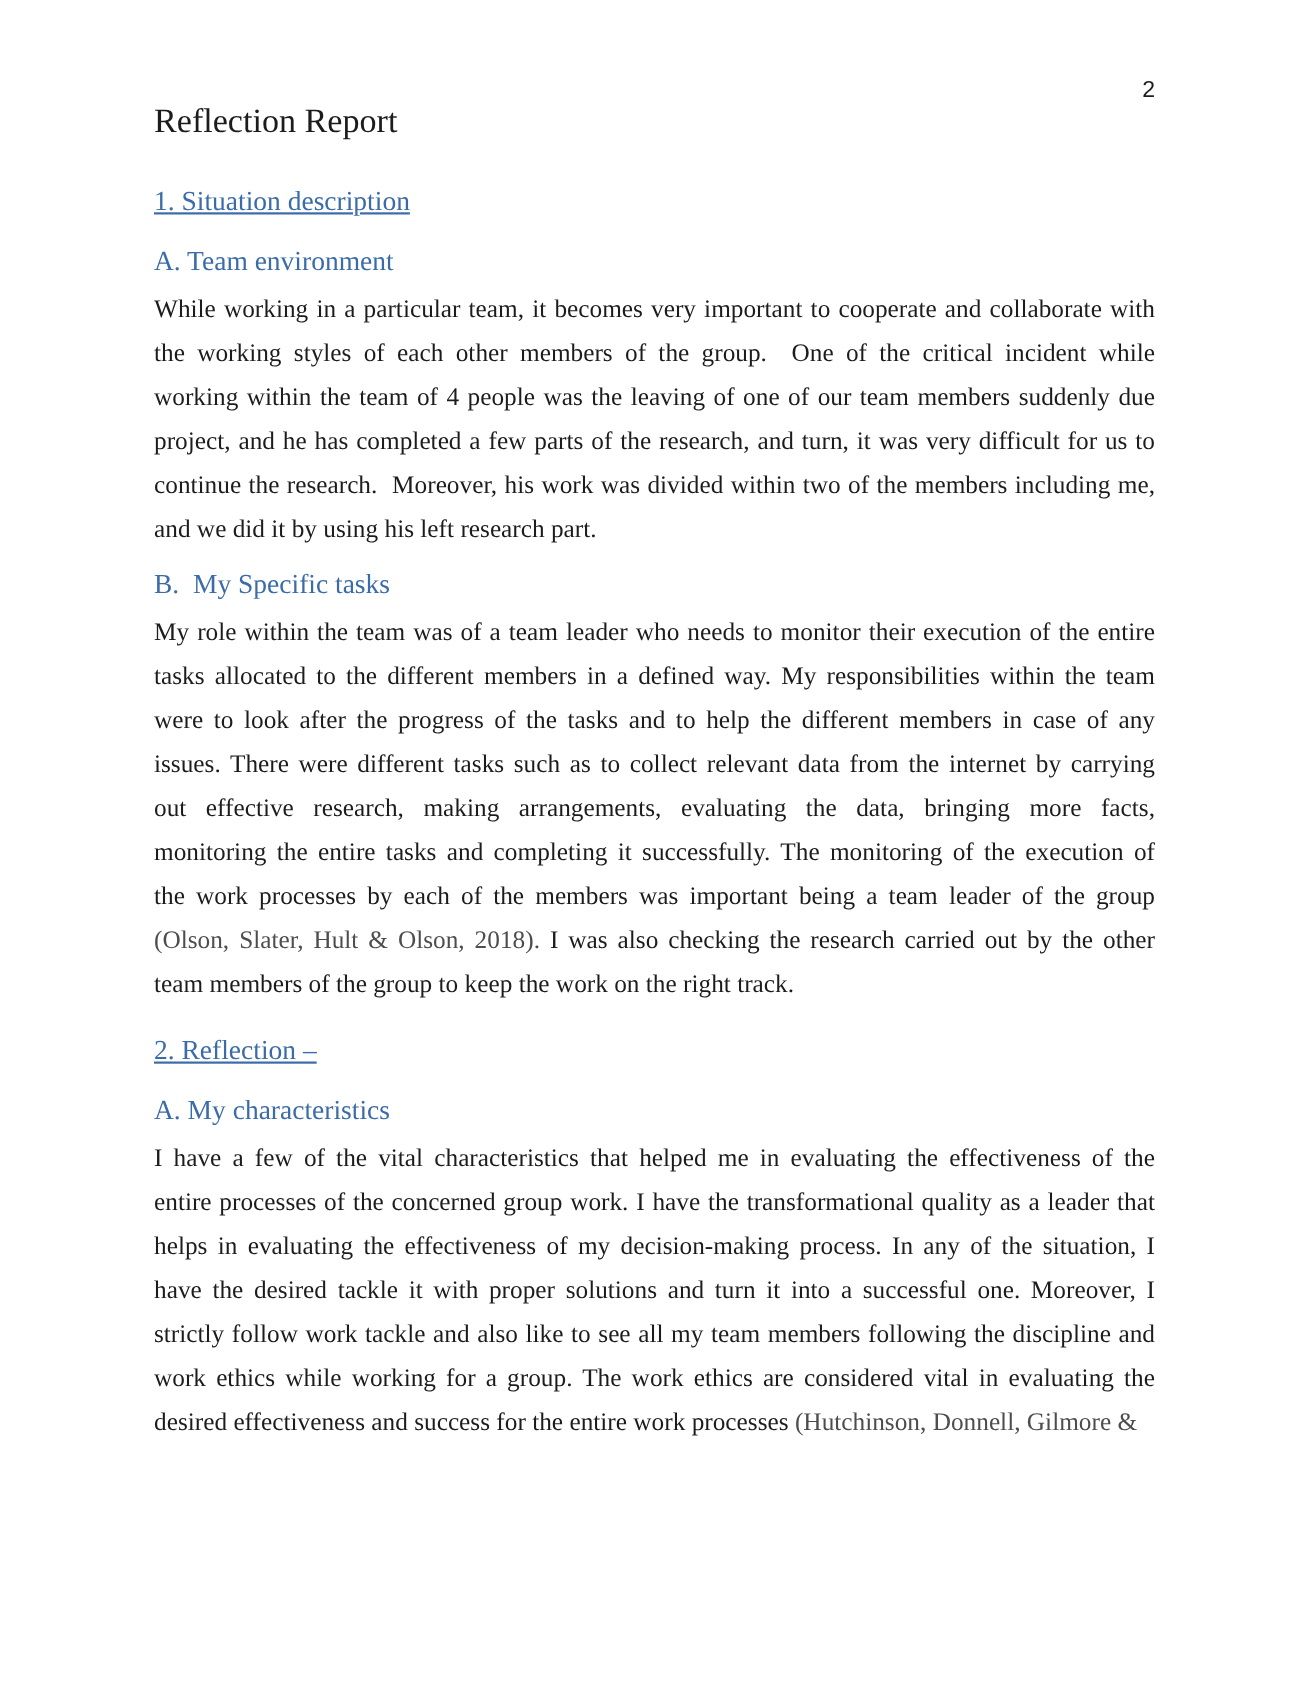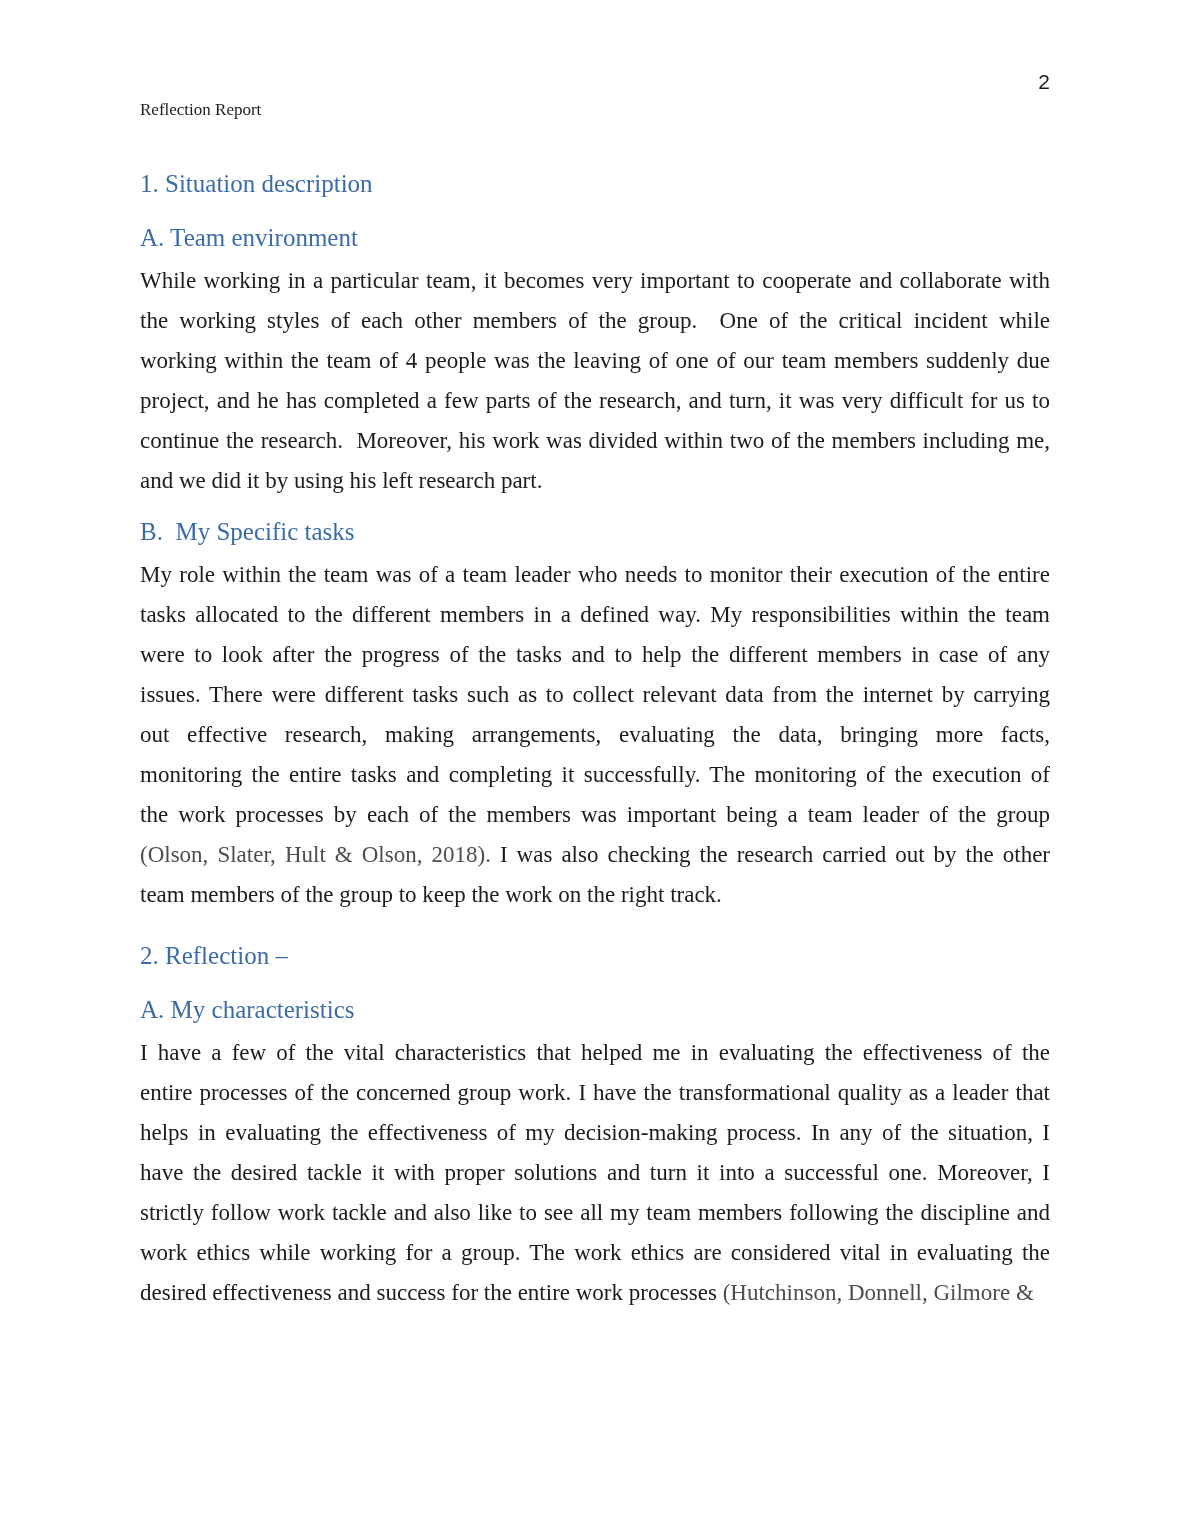--- a/index.html
+++ b/index.html
@@ -18,33 +18,33 @@
     color: var(--body, #1c1c1c);
     overflow: hidden;
   }
   .page-number {
     font-family: "Liberation Sans", "DejaVu Sans", sans-serif;
     font-size: 21px;
     line-height: 24px;
     text-align: right;
   }
   .running-head {
-    font-size: 17px;
+    font-size: 31px;
     line-height: 27px;
     margin-top: 2px;
     white-space: pre-wrap;
   }
   .h1, .h2 {
     color: var(--heading, #3b6ca8);
     font-size: 25px;
     line-height: 34px;
     font-weight: normal;
     white-space: pre-wrap;
   }
-  .h1 { margin: 24px 0 0 0; }
+  .h1 { margin: 24px 0 0 0; text-decoration: underline; }
   .h1.first { margin-top: 44px; }
   .h2 { margin: 14px 0 0 0; }
   .h1 + .h2 { margin-top: 20px; }
   .para {
     margin: 6px 0 0 0;
     font-size: 23px;
   }
   .pline {
     line-height: 40px;
     text-align: justify;

